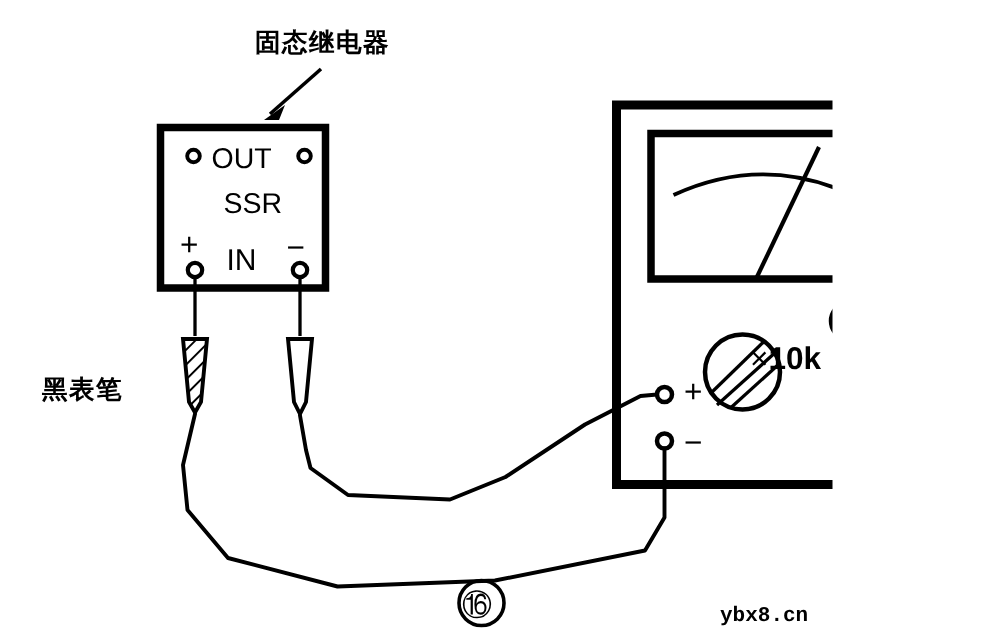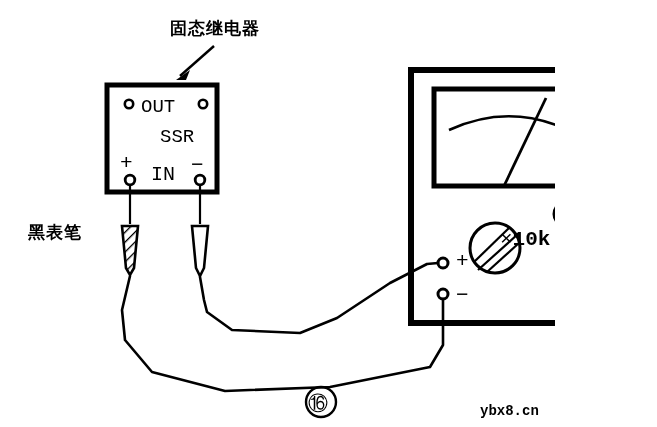--- a/index.html
+++ b/index.html
@@ -7,26 +7,26 @@
     position:relative;
     width:555px;height:427px;
     background:#ffffff;
     overflow:hidden;
     font-family:"Liberation Serif",serif;
     color:#000000;
   }
   #diagram{position:absolute;left:0;top:0;width:657px;height:427px;}
   .lbl{position:absolute;white-space:nowrap;color:#000;}
   .cn{font-family:"DejaVu Sans",sans-serif;font-weight:700;font-size:17px;letter-spacing:1px;}
-  .term{font-family:Liberation Mono, monospace;}
+  .term{font-family:Liberation Sans, sans-serif;}
   #label-ssr-title{left:170px;top:17px;}
-  #label-black-probe{left:28px;top:221px;font-family:Liberation Serif, serif;}
+  #label-black-probe{left:28px;top:248px;font-family:Liberation Serif, serif;}
   #label-red-probe{left:212px;top:238px;}
   #label-out{left:141px;top:96px;font-size:19px;}
-  #label-ssr{left:160px;top:126px;font-size:19px;}
+  #label-ssr{left:149px;top:126px;font-size:19px;}
   #label-in{left:151px;top:163px;font-size:20px;}
   #label-plus-in{left:120px;top:152px;font-size:21px;}
   #label-minus-in{left:191px;top:154px;font-size:21px;}
   #label-plus-meter{left:456px;top:250px;font-size:21px;}
   #label-minus-meter{left:456px;top:284px;font-size:21px;}
   #label-range{left:500px;top:228px;font-size:21px;font-weight:700;}
   #label-range .mult{font-weight:400;}
   #label-figure{left:308px;top:390px;font-size:20px;}
   #watermark{left:480px;top:403px;font-family:Liberation Mono, monospace;
              font-size:14px;font-weight:700;letter-spacing:0px;}

